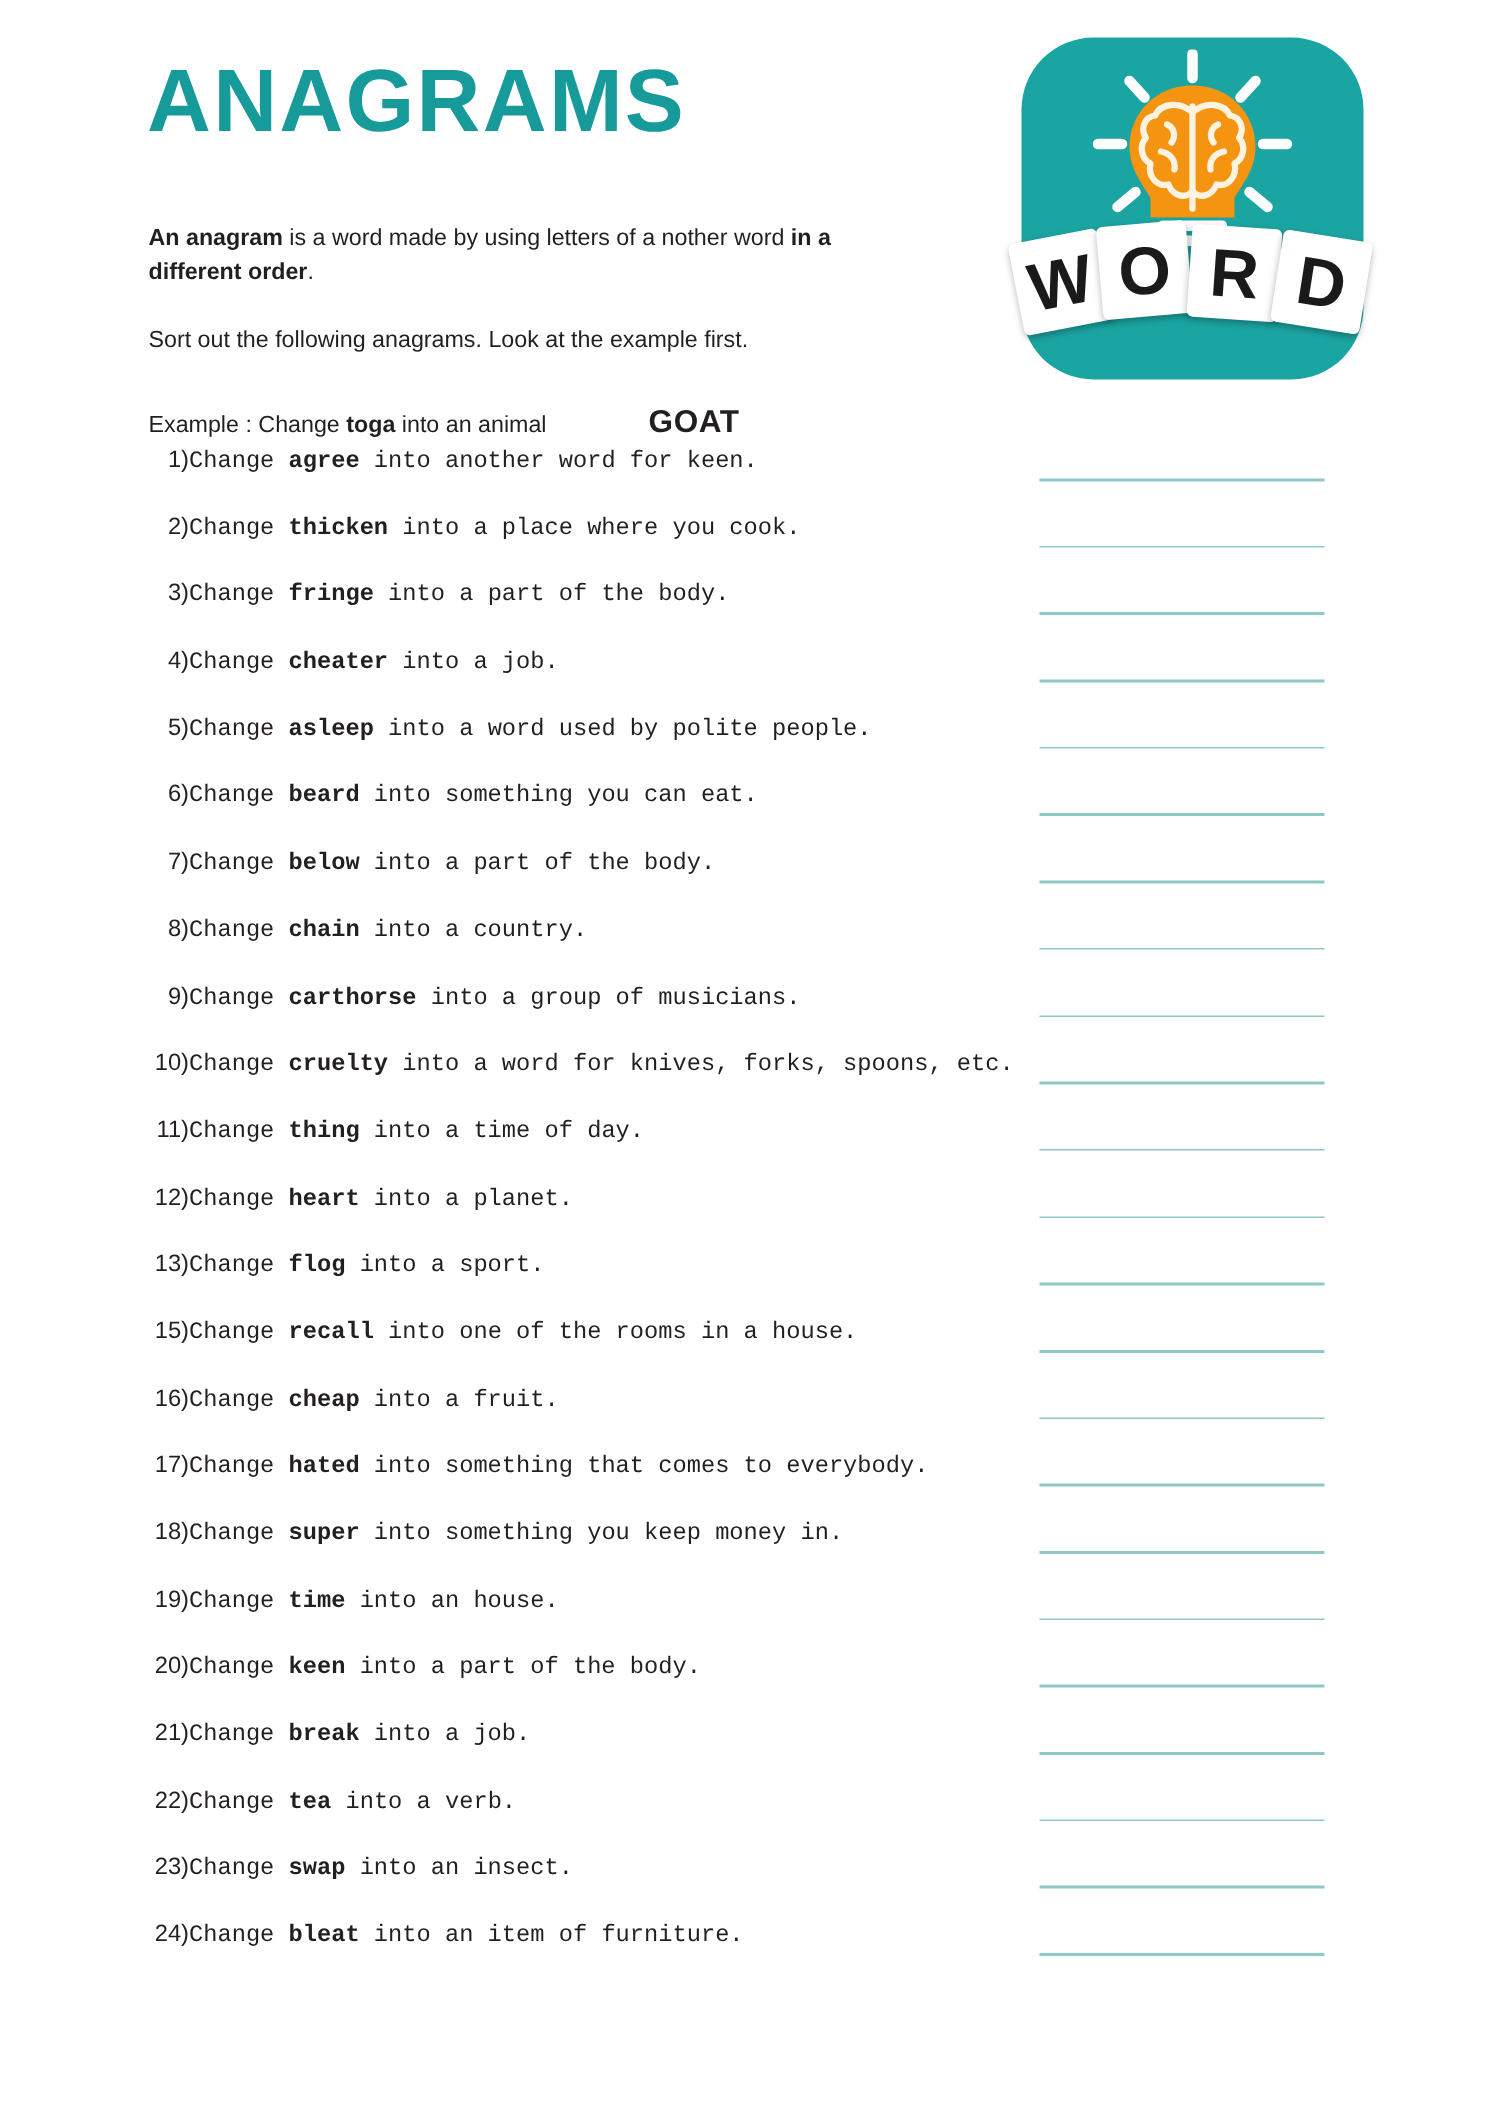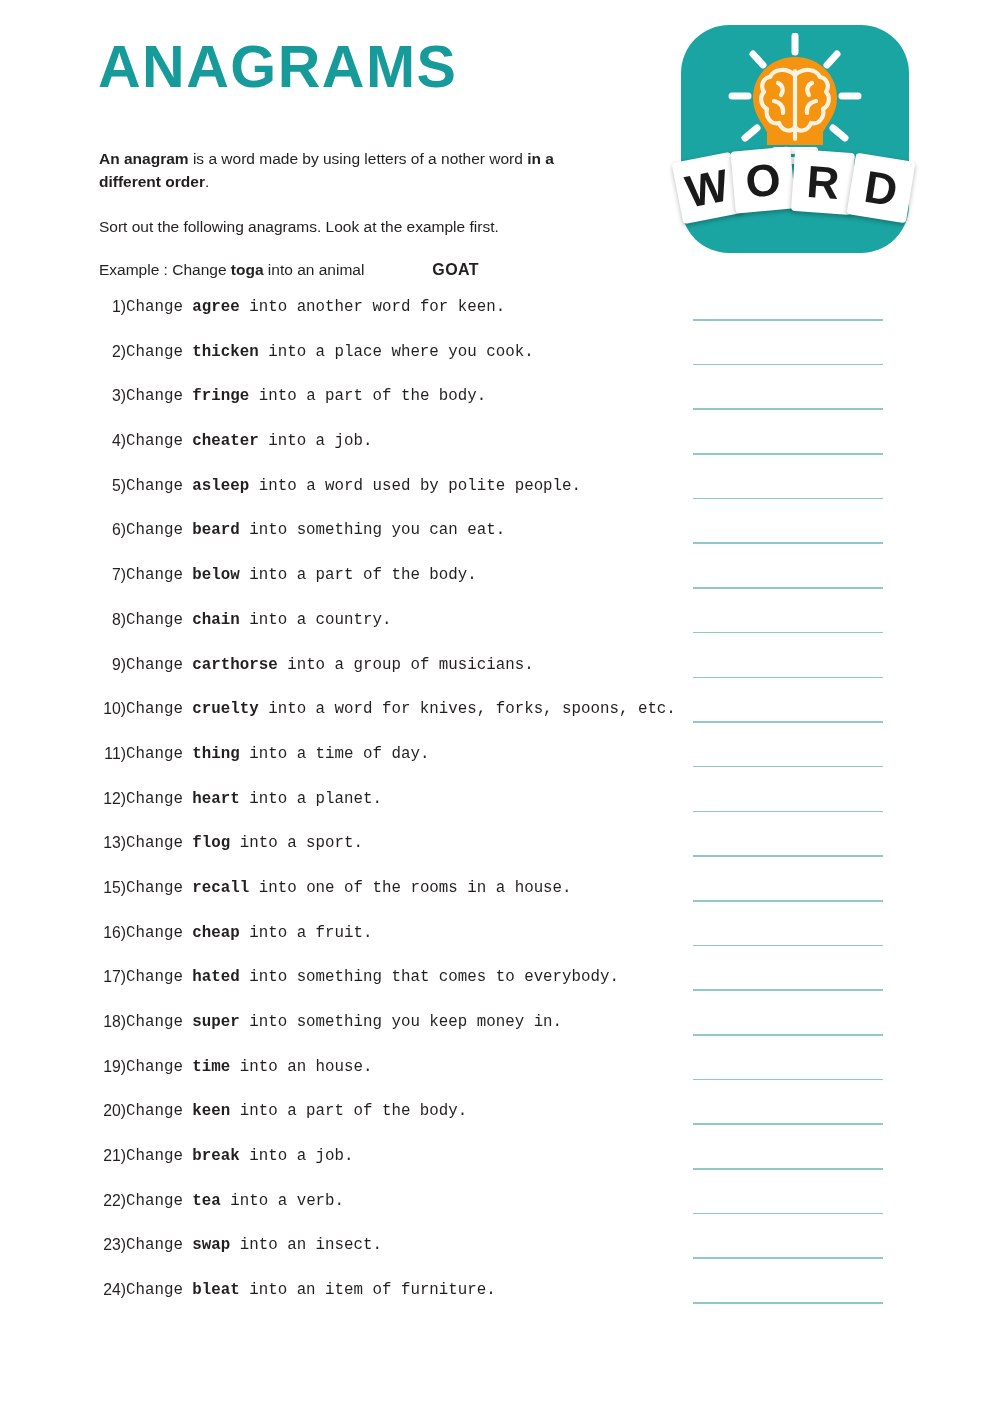--- a/index.html
+++ b/index.html
@@ -48,32 +48,32 @@
     position: absolute;
     left: 99px;
     top: 148px;
     width: 500px;
     font-size: 15.5px;
     line-height: 22.5px;
     color: #231f20;
   }
   .intro p { margin: 0; }
   .intro .def { margin-bottom: 23px; }
-  .intro .sort { margin-bottom: 20px; }
+  .intro .sort { margin-bottom: 32px; }
   .intro .example-row {
     display: flex;
     align-items: baseline;
     text-align: center;
   }
   .intro .example-text { white-space: nowrap; }
   .intro .example-answer {
     font-weight: bold;
     margin-left: 68px;
     letter-spacing: 0.4px;
-    font-size: 16px;
+    font-size: 21px;
   }
   b, .bold { font-weight: bold; }
 
   
   .logo {
     position: absolute;
     left: 681px;
     top: 25px;
     width: 228px;
     height: 228px;

